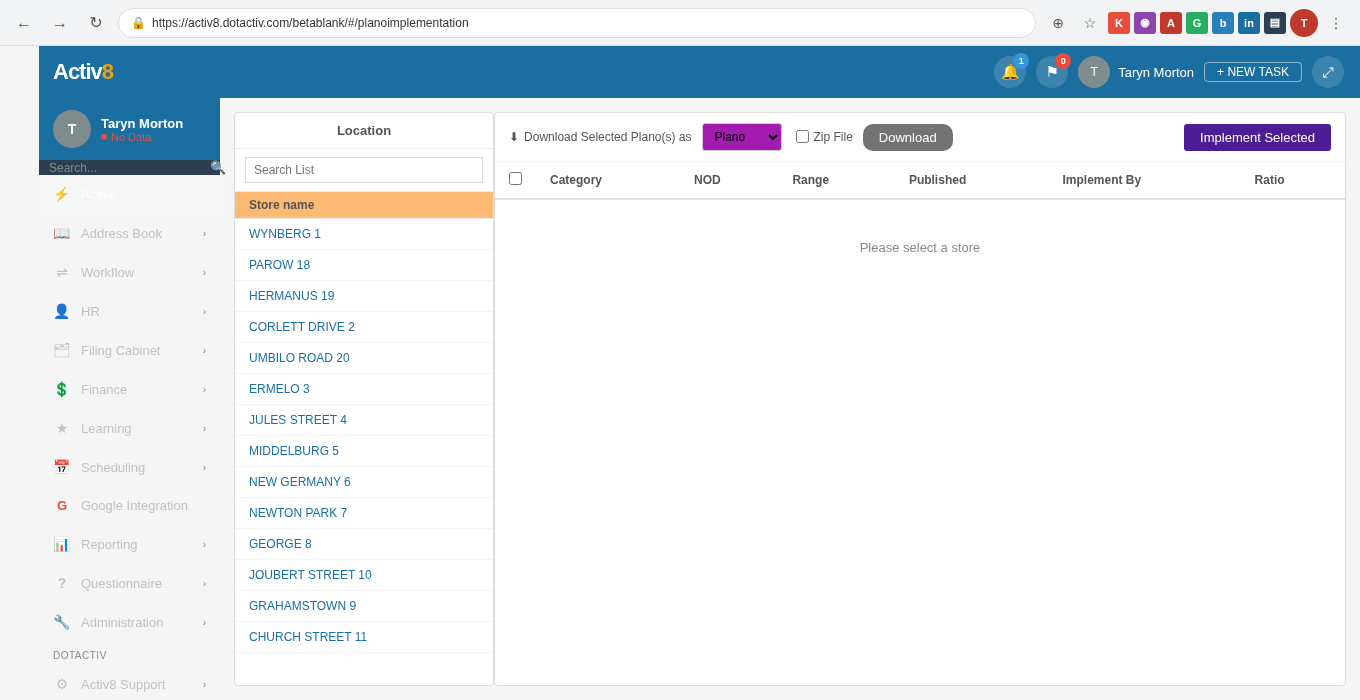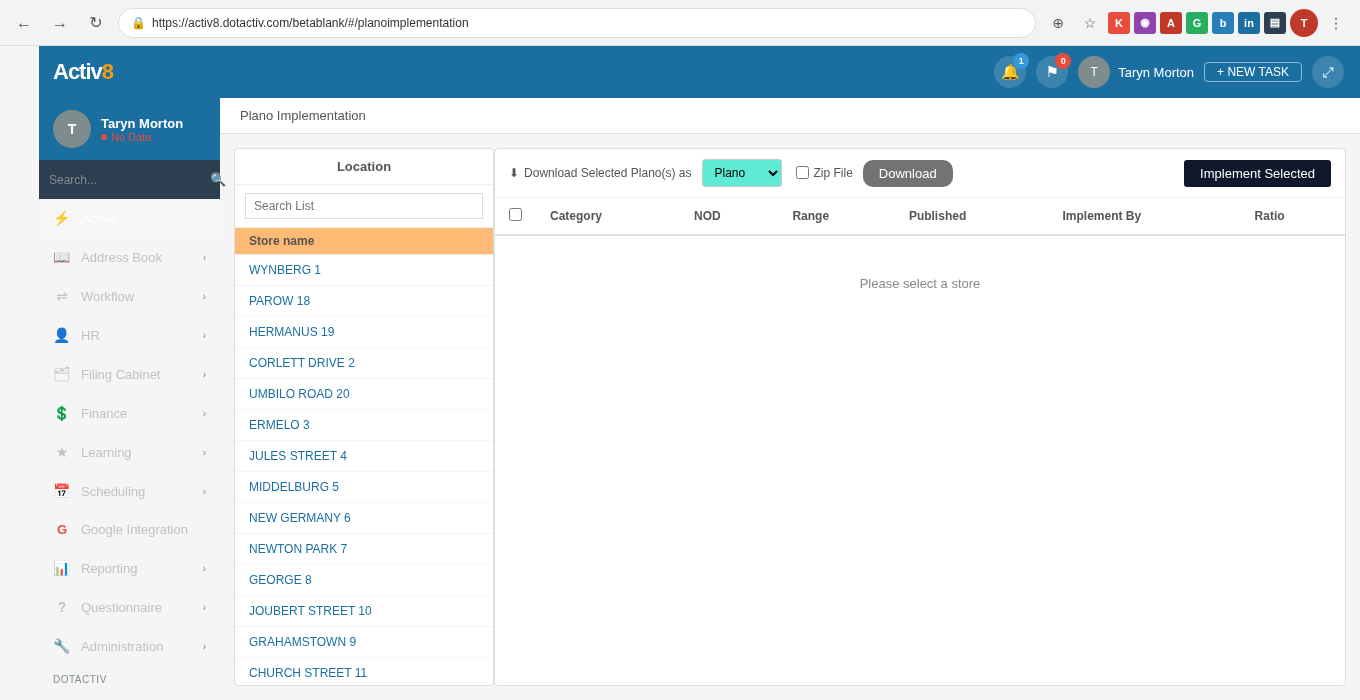--- a/index.html
+++ b/index.html
@@ -75,21 +75,21 @@
       display: flex; align-items: center; justify-content: center;
       color: white; font-size: 14px; font-weight: bold;
       flex-shrink: 0;
     }
     .sidebar-user-info { color: white; }
     .sidebar-user-name { font-size: 13px; font-weight: 600; }
     .sidebar-user-status { font-size: 11px; color: #e74c3c; display: flex; align-items: center; gap: 4px; }
     .status-dot { width: 6px; height: 6px; border-radius: 50%; background: #e74c3c; }
 
     .sidebar-search {
-      padding: 12px 10px;
+      padding: 0 10px;
       background: #2c3e50;
       display: flex;
       align-items: center;
       gap: 6px;
     }
     .sidebar-search input {
       flex: 1;
       background: transparent;
       border: none;
       outline: none;
@@ -292,21 +292,21 @@
       color: #555;
       display: flex;
       align-items: center;
       gap: 5px;
     }
     .format-select {
       border: 1px solid #ccc;
       border-radius: 3px;
       padding: 5px 8px;
       font-size: 12px;
-      background: #5eead4;
+      background: #a21caf;
       cursor: pointer;
       min-width: 80px;
     }
     .zip-label {
       display: flex;
       align-items: flex-start;
       gap: 5px;
       font-size: 12px;
       color: #555;
       margin-left: 4px;
@@ -316,21 +316,21 @@
       color: white;
       border: none;
       padding: 6px 16px;
       border-radius: 10px;
       cursor: pointer;
       font-size: 13px;
       font-weight: 500;
     }
     .implement-btn {
       margin-left: auto;
-      background: #0f172a;
+      background: #4c1d95;
       color: white;
       border: none;
       padding: 6px 16px;
       border-radius: 3px;
       cursor: pointer;
       font-size: 13px;
       font-weight: 500;
     }
 
     
@@ -534,23 +534,20 @@
           <div class="topbar-user-avatar">T</div>
           <span class="topbar-user-name">Taryn Morton</span>
         </div>
         <button class="topbar-new-task">+ NEW TASK</button>
         <button class="topbar-share">
           <span>⤢</span>
         </button>
       </div>
     </div>
 
-    <div class="breadcrumb-bar">
-      <span>Plano Implementation</span>
-    </div>
 
     <div class="page-body">
 
       <div class="location-panel">
         <div class="location-panel-header">Location</div>
         <div class="location-search">
           <input type="text" placeholder="Search List" style="">
         </div>
         <div class="store-name-header">Store name</div>
         <div class="store-list">

